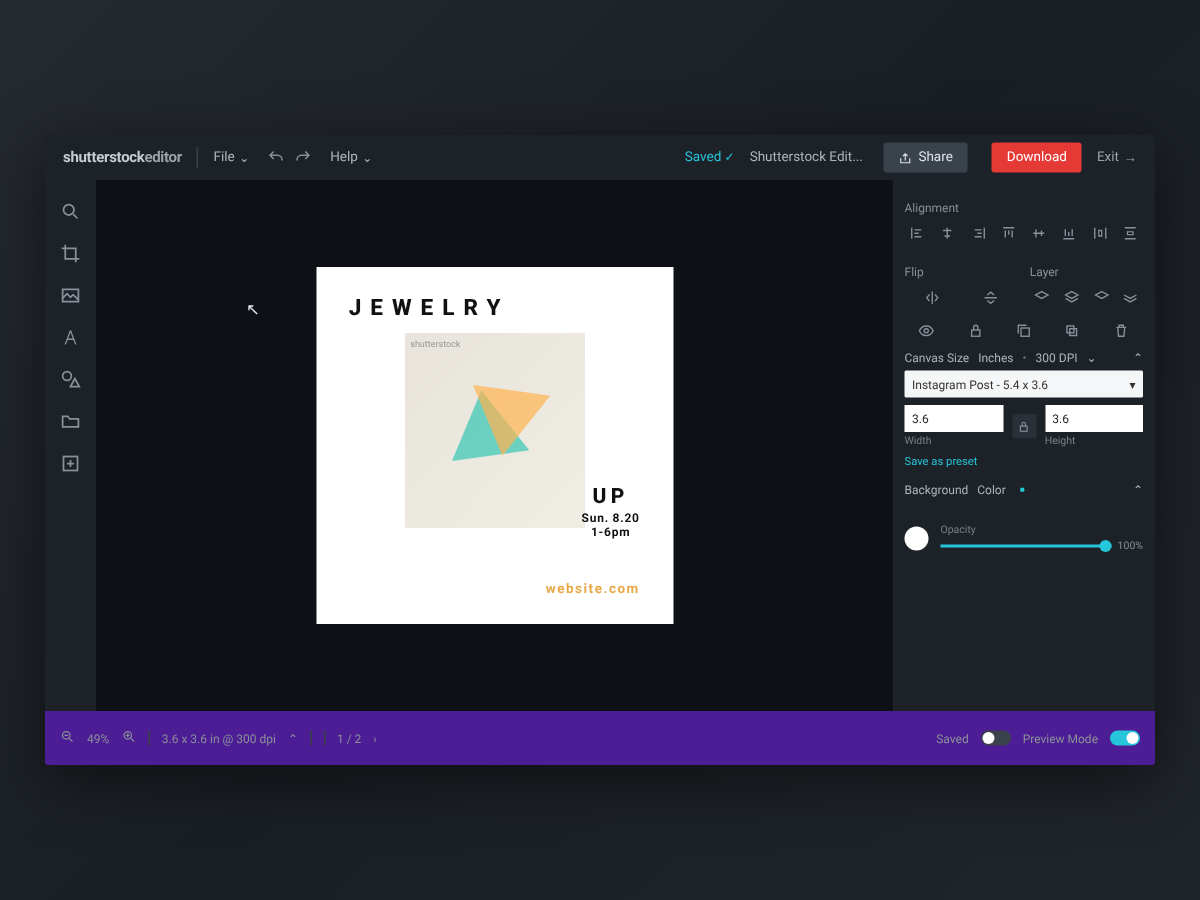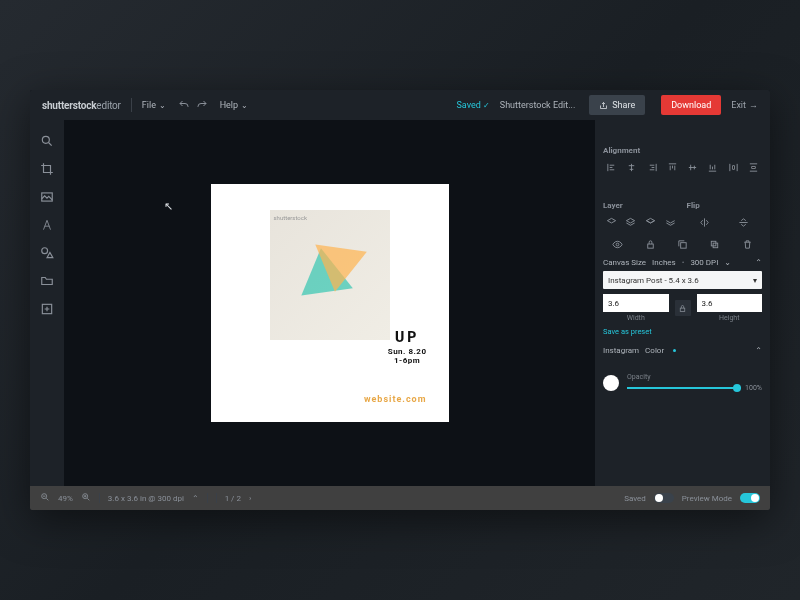--- a/index.html
+++ b/index.html
@@ -3,21 +3,21 @@
 <meta charset="utf-8">
 <style>
 * { margin:0; padding:0; box-sizing:border-box; font-family:-apple-system,BlinkMacSystemFont,"Segoe UI",Roboto,sans-serif; }
 body { width:800px; height:600px; background:#1a1f24; overflow:hidden; position:relative; }
 .desktop { width:800px; height:600px; background:linear-gradient(135deg,#252a30 0%,#1a1f24 50%,#20252a 100%); display:flex; align-items:center; justify-content:center; }
 .app-window { width:740px; height:420px; background:#12161b; border-radius:2px; overflow:hidden; display:flex; flex-direction:column; box-shadow:0 10px 40px rgba(0,0,0,0.5); }
 
 
 .topbar { height:30px; background:#1d2228; display:flex; align-items:center; padding:0 12px; font-size:9px; color:#c7ccd1; }
 .logo { font-weight:bold; font-size:10px; letter-spacing:-0.2px; }
-.logo .light { font-weight:400; color:#9ca3ab;text-align:right; }
+.logo .light { font-weight:700; color:#9ca3ab;text-align:right; }
 .tb-divider { width:1px; height:14px; background:#3a4048; margin:0 10px; }
 .tb-item { display:flex; align-items:center; gap:3px; cursor:pointer; color:#b0b6bd; margin-right:12px; }
 .tb-icon { width:12px; height:12px; display:inline-flex; align-items:center; justify-content:center; color:#8a9099; }
 .tb-spacer { flex:1; }
 .saved { color:#26c6da; margin-right:10px; }
 .doc-title { color:#aeb4bb; margin-right:14px; }
 .btn { height:20px; padding:0 10px; border-radius:2px; display:flex; align-items:center; gap:4px; font-size:9px; cursor:pointer; }
 .btn-share { background:#3a424b; color:#e0e4e8; margin-right:16px; }
 .btn-download { background:#e53935; color:#fff; margin-right:10px; }
 .exit { color:#9ca3ab; display:flex; align-items:center; gap:3px; cursor:pointer; }
@@ -41,44 +41,44 @@
 .tri2 { border-left:26px solid transparent; border-right:26px solid transparent; border-top:44px solid rgba(255,180,80,0.7); transform:rotate(8deg); left:42px; top:38px; }
 .wm { position:absolute; top:4px; left:4px; font-size:6px; color:#999; }
 .art-sub { position:absolute; right:22px; bottom:57px; text-align:center; }
 .art-up { font-size:14px; font-weight:800; letter-spacing:3px; color:#111; }
 .art-date { font-size:8px; font-weight:700; color:#111; letter-spacing:0.5px; margin-top:2px; }
 .art-time { font-size:8px; font-weight:700; color:#111; letter-spacing:0.5px; }
 .art-site { position:absolute; bottom:18px; right:22px; font-size:9px; font-weight:700; color:#e8a848; letter-spacing:1px; }
 
 
 .rpanel { width:175px; background:#1d2228; color:#aeb4bb; font-size:8px; overflow-y:auto; padding:6px 8px 10px; }
-.rp-label { font-size:8px; color:#8a9099; margin:20px 0 4px;font-weight:bold; }
+.rp-label { font-size:8px; color:#8a9099; margin:8px 0 4px; }
 .rp-row { display:flex; gap:3px; margin-bottom:6px; }
 .rp-iconbtn { flex:1; height:16px; display:flex; align-items:center; justify-content:center; color:#8a9099; cursor:pointer; }
 .rp-iconbtn svg { width:11px; height:11px; }
 .rp-2col { display:flex; gap:8px; }
 .rp-col { flex:1; }
 .rp-section-head { display:flex; align-items:center; gap:6px; margin:6px 0 4px; }
 .rp-caret { margin-left:auto; color:#aeb4bb; cursor:pointer; }
 .rp-select { width:100%; height:18px; background:#f5f6f7; color:#333; border:none; font-size:8px; padding:0 5px; display:flex; align-items:center; justify-content:space-between; cursor:pointer; border-radius:1px; }
 .rp-input { width:100%; height:18px; background:#fff; color:#222; border:none; font-size:8px; padding:0 5px; }
 .rp-dim { display:flex; gap:6px; align-items:center; margin-top:5px; }
 .rp-lock { width:16px; height:16px; display:flex; align-items:center; justify-content:center; background:#2a3038; color:#8a9099; cursor:pointer; border-radius:1px; }
-.rp-dimlabel { font-size:7px; color:#7a8088; text-align:center; margin-top:2px; }
+.rp-dimlabel { font-size:7px; color:#7a8088; margin-top:2px; }
 .rp-link { color:#26c6da; font-size:7.5px; cursor:pointer; margin-top:5px; display:inline-block; }
 .rp-swatch { width:16px; height:16px; border-radius:50%; background:#fff; cursor:pointer; }
 .rp-slider { position:relative; height:14px; display:flex; align-items:center; }
 .rp-track { flex:1; height:2px; background:#26c6da; position:relative; }
 .rp-thumb { position:absolute; right:0; top:-3px; width:8px; height:8px; border-radius:50%; background:#26c6da; }
 .rp-pct { font-size:7px; color:#8a9099; margin-left:4px; }
 .rp-unit { color:#aeb4bb; }
 .rp-dot { width:3px;height:3px;border-radius:50%;background:#26c6da;display:inline-block;margin-left:3px; }
 
 
-.bbar { height:24px; background:#404040; display:flex; align-items:center; padding:0 10px; font-size:8px; color:#8a9099; gap:8px;justify-content:space-between; }
+.bbar { height:36px; background:#4c1d95; display:flex; align-items:center; padding:0 10px; font-size:8px; color:#8a9099; gap:8px;justify-content:space-between; }
 .bbar .sep { width:1px; height:10px; background:#3a4048; }
 .bbar-spacer { flex:1; }
 .toggle { width:20px; height:10px; border-radius:5px; position:relative; cursor:pointer; }
 .toggle.off { background:#3a424b; }
 .toggle.on { background:#26c6da; }
 .toggle .knob { width:8px; height:8px; border-radius:50%; background:#fff; position:absolute; top:1px; }
 .toggle.off .knob { left:1px; }
 .toggle.on .knob { right:1px; }
 .chev { font-size:8px; }
 </style>
@@ -169,20 +169,21 @@
             <svg viewBox="0 0 24 24" fill="none" stroke="currentColor" stroke-width="2">
               <rect x="4" y="4" width="16" height="16"></rect>
               <path d="M12 8v8M8 12h8"></path>
             </svg>
           </div>
     </div>
 
     <div class="canvas-area">
       <span class="cursor-arrow">↖</span>
       <div class="artboard">
+        <div class="art-title">JEWELRY</div>
         <div class="art-img">
           <span class="wm">shutterstock</span>
           <div class="tri tri1"></div>
           <div class="tri tri2"></div>
         </div>
         <div class="art-sub">
           <div class="art-up">UP</div>
           <div class="art-date">Sun. 8.20</div>
           <div class="art-time">1-6pm</div>
         </div>
@@ -230,55 +231,55 @@
             </div>
         <div class="rp-iconbtn">
               <svg viewBox="0 0 24 24" stroke="currentColor" stroke-width="2">
                 <path d="M4 4h16M4 20h16M8 10h8v4H8z"></path>
               </svg>
             </div>
       </div>
 
       <div class="rp-2col">
         <div class="rp-col">
+          <div class="rp-label">Flip</div>
+          <div class="rp-row">
+            <div class="rp-iconbtn">
+                  <svg viewBox="0 0 24 24" stroke="currentColor" stroke-width="2" fill="none">
+                    <path d="M12 3v18M8 7l-4 5 4 5M16 7l4 5-4 5"></path>
+                  </svg>
+                </div>
+            <div class="rp-iconbtn">
+                  <svg viewBox="0 0 24 24" stroke="currentColor" stroke-width="2" fill="none">
+                    <path d="M3 12h18M7 8l5-4 5 4M7 16l5 4 5-4"></path>
+                  </svg>
+                </div>
+          </div>
+        </div>
+        <div class="rp-col">
           <div class="rp-label">Layer</div>
           <div class="rp-row">
             <div class="rp-iconbtn">
                   <svg viewBox="0 0 24 24" stroke="currentColor" stroke-width="2" fill="none">
                     <path d="M12 3l9 5-9 5-9-5z"></path>
                   </svg>
                 </div>
             <div class="rp-iconbtn">
                   <svg viewBox="0 0 24 24" stroke="currentColor" stroke-width="2" fill="none">
                     <path d="M12 3l9 5-9 5-9-5zM3 13l9 5 9-5"></path>
                   </svg>
                 </div>
             <div class="rp-iconbtn">
                   <svg viewBox="0 0 24 24" stroke="currentColor" stroke-width="2" fill="none">
                     <path d="M3 8l9 5 9-5M12 3l9 5-9 5-9-5z"></path>
                   </svg>
                 </div>
             <div class="rp-iconbtn">
                   <svg viewBox="0 0 24 24" stroke="currentColor" stroke-width="2" fill="none">
                     <path d="M3 8l9 5 9-5M3 13l9 5 9-5"></path>
-                  </svg>
-                </div>
-          </div>
-        </div>
-        <div class="rp-col">
-          <div class="rp-label">Flip</div>
-          <div class="rp-row">
-            <div class="rp-iconbtn">
-                  <svg viewBox="0 0 24 24" stroke="currentColor" stroke-width="2" fill="none">
-                    <path d="M12 3v18M8 7l-4 5 4 5M16 7l4 5-4 5"></path>
-                  </svg>
-                </div>
-            <div class="rp-iconbtn">
-                  <svg viewBox="0 0 24 24" stroke="currentColor" stroke-width="2" fill="none">
-                    <path d="M3 12h18M7 8l5-4 5 4M7 16l5 4 5-4"></path>
                   </svg>
                 </div>
           </div>
         </div>
       </div>
 
       <div class="rp-row">
         <div class="rp-iconbtn">
               <svg viewBox="0 0 24 24" stroke="currentColor" stroke-width="2" fill="none">
                 <path d="M2 12s3-7 10-7 10 7 10 7-3 7-10 7-10-7-10-7z"></path>
@@ -334,21 +335,21 @@
               </svg>
             </div>
         <div style="flex:1">
           <input class="rp-input" value="3.6" style="">
           <div class="rp-dimlabel">Height</div>
         </div>
       </div>
       <span class="rp-link">Save as preset</span>
 
       <div class="rp-section-head" style="margin-top:10px">
-        <span>Instagram</span>
+        <span>Background</span>
         <span class="rp-unit">Color</span>
         <span class="rp-dot"></span>
         <span class="rp-caret">⌃</span>
       </div>
       <div style="display:flex;align-items:center;gap:8px;margin-top:16px">
         <div class="rp-swatch"></div>
         <div style="flex:1">
           <div class="rp-dimlabel" style="text-align:left">Opacity</div>
           <div class="rp-slider">
             <div class="rp-track">

